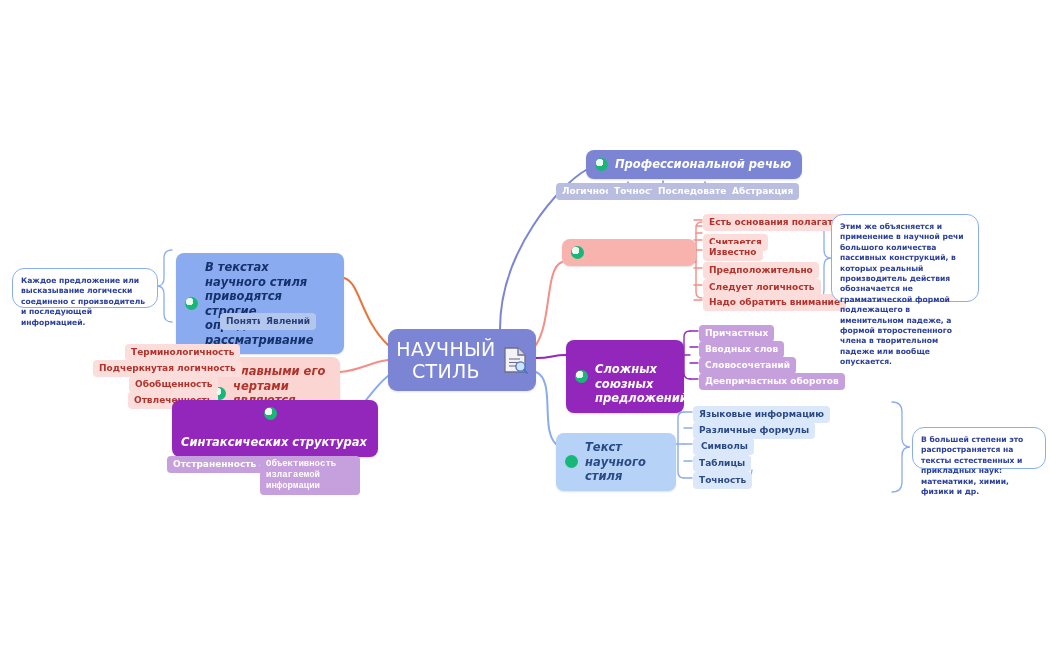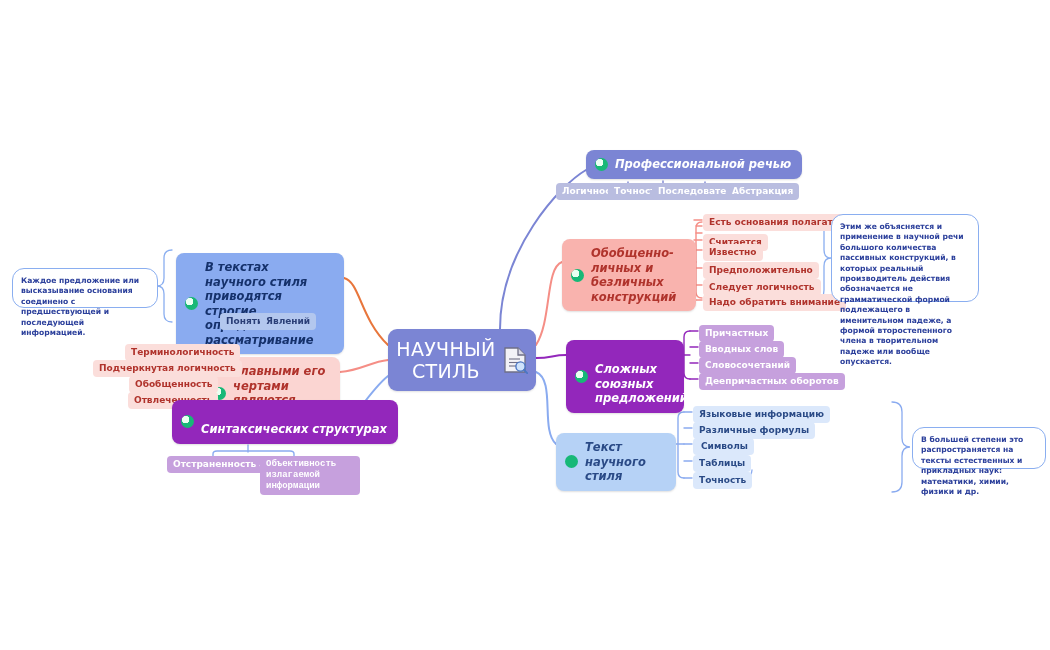--- a/index.html
+++ b/index.html
@@ -156,21 +156,20 @@
     <span class="bullet" style="background:radial-gradient(circle at 35% 35%,#eafff2 0 30%,#17b877 32% 100%);"></span>
     <span class="mlabel">Профессиональной речью</span>
   </div>
   <div class="chip chip-grey" style="left:556px;top:183px;">Логичность</div>
   <div class="chip chip-grey" style="left:608px;top:183px;">Точность</div>
   <div class="chip chip-grey" style="left:652px;top:183px;">Последовательность</div>
   <div class="chip chip-grey" style="left:726px;top:183px;">Абстракция</div>
 
   <div class="node mnode pink" style="left:562px;top:239px;width:134px;">
     <span class="bullet" style="background:radial-gradient(circle at 35% 35%,#eafff2 0 30%,#17b877 32% 100%);"></span>
-    <span class="mlabel">Обобщенно-личных и безличных конструкций</span>
   </div>
   <div class="chip chip-pink" style="left:703px;top:214px;">Есть основания полагать</div>
   <div class="chip chip-pink" style="left:703px;top:234px;">Считается</div>
   <div class="chip chip-pink" style="left:703px;top:244px;">Известно</div>
   <div class="chip chip-pink" style="left:703px;top:262px;">Предположительно</div>
   <div class="chip chip-pink" style="left:703px;top:279px;">Следует логичность</div>
   <div class="chip chip-pink" style="left:703px;top:294px;">Надо обратить внимание</div>
   <div class="note" style="left:831px;top:214px;width:148px;height:88px;">Этим же объясняется и применение в научной речи большого количества пассивных конструкций, в которых реальный производитель действия обозначается не грамматической формой подлежащего в именительном падеже, а формой второстепенного члена в творительном падеже или вообще опускается.</div>
 
   <div class="node mnode purple" style="left:566px;top:340px;width:118px;">
@@ -193,31 +192,31 @@
   <div class="chip chip-blue" style="left:693px;top:455px;">Таблицы</div>
   <div class="chip chip-blue" style="left:693px;top:472px;">Точность</div>
   <div class="note" style="left:912px;top:427px;width:134px;height:42px;">В большей степени это распространяется на тексты естественных и прикладных наук: математики, химии, физики и др.</div>
 
   <div class="node mnode cornflower" style="left:176px;top:253px;width:168px;">
     <span class="bullet" style="background:radial-gradient(circle at 35% 35%,#eafff2 0 30%,#17b877 32% 100%);"></span>
     <span class="mlabel">В текстах научного стиля приводятся строгие определения рассматривание</span>
   </div>
   <div class="chip chip-bluem" style="left:220px;top:313px;">Понятий</div>
   <div class="chip chip-bluem" style="left:260px;top:313px;">Явлений</div>
-  <div class="note" style="left:12px;top:268px;width:146px;height:40px;">Каждое предложение или высказывание основания соединено с предшествующей и последующей информацией.</div>
+  <div class="note" style="left:12px;top:268px;width:146px;height:40px;">Каждое предложение или высказывание логически соединено с производитель и последующей информацией.</div>
 
   <div class="node mnode pinksoft" style="left:204px;top:357px;width:136px;">
     <span class="bullet" style="background:radial-gradient(circle at 35% 35%,#eafff2 0 30%,#17b877 32% 100%);"></span>
     <span class="mlabel">Главными его чертами являются следущие</span>
   </div>
   <div class="chip chip-pinkm" style="left:125px;top:344px;">Терминологичность</div>
   <div class="chip chip-pinkm" style="left:93px;top:360px;">Подчеркнутая логичность</div>
   <div class="chip chip-pinkm" style="left:129px;top:376px;">Обобщенность</div>
   <div class="chip chip-pinkm" style="left:128px;top:392px;">Отвлеченность</div>
 
-  <div class="node mnode purple" style="left:172px;top:400px;">
+  <div class="node mnode purple" style="left:172px;top:400px;flex-direction:column;">
     <span class="bullet" style="background:radial-gradient(circle at 35% 35%,#eafff2 0 30%,#17b877 32% 100%);"></span>
     <span class="mlabel">Синтаксических структурах</span>
   </div>
   <div class="chip chip-purple" style="left:167px;top:456px;">Отстраненность автора</div>
   <div class="chip chip-purple chip-wrap" style="left:260px;top:456px;width:100px;font-family:Liberation Mono, monospace;">Объективность излагаемой информации</div>
 
 </div>
 
 </body></html>

